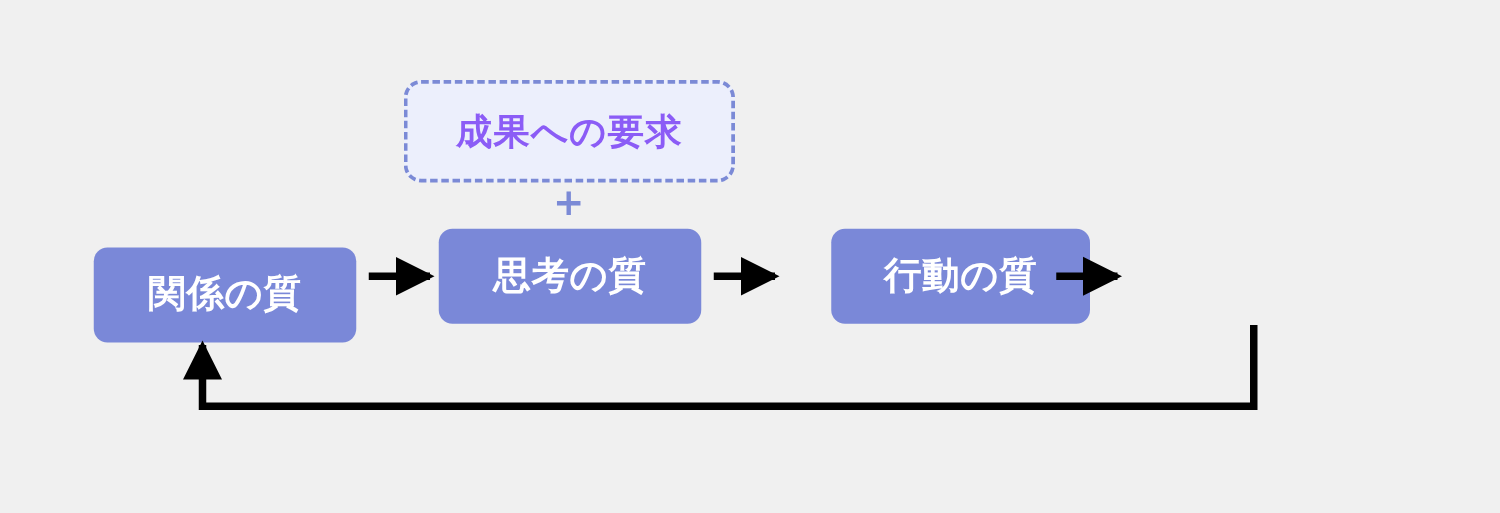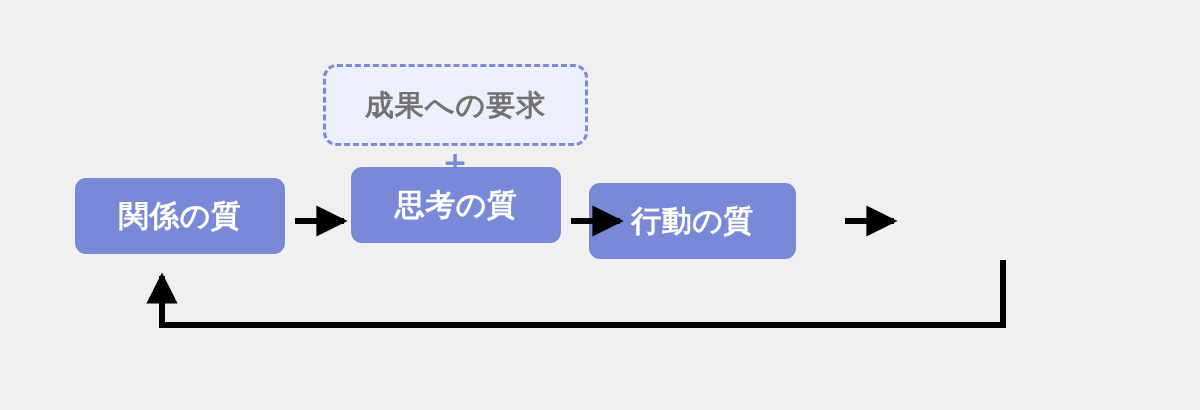--- a/index.html
+++ b/index.html
@@ -37,21 +37,21 @@
     box-sizing: border-box;
   }
 
   
   .dashed-node {
     position: absolute;
     display: flex;
     align-items: center;
     justify-content: center;
     background: #eceffc;
-    color: #737373;
+    color: #8b5cf6;
     border: 3px dashed #7b8ad6;
     border-radius: 14px;
     font-size: 29px;
     font-weight: bold;
     letter-spacing: 1px;
     line-height: 1;
     white-space: nowrap;
     box-sizing: border-box;
   }
 
@@ -80,29 +80,29 @@
 <body>
 
 <div id="canvas">
 
   <div class="dashed-node" style="left:323px; top:64px; width:265px; height:82px;">
     <span>成果への要求</span>
   </div>
 
   <div class="plus-sign" style="left:440px; top:148px; width:30px; height:30px;">+</div>
 
-  <div class="node" style="left:75px; top:178px; width:210px; height:76px;">
+  <div class="node" style="left:75px; top:198px; width:210px; height:76px;">
     <span>関係の質</span>
   </div>
 
-  <div class="node" style="left:351px; top:167px; width:210px; height:76px;">
+  <div class="node" style="left:351px; top:183px; width:210px; height:76px;">
     <span>思考の質</span>
   </div>
 
-  <div class="node" style="left:589px; top:183px; width:207px; height:76px;">
+  <div class="node" style="left:665px; top:183px; width:207px; height:76px;">
     <span>行動の質</span>
   </div>
 
 
   <svg id="arrows" viewBox="0 0 1200 410">
     <defs>
       <marker id="head" markerWidth="6" markerHeight="6" refX="4.6" refY="3" orient="auto" markerUnits="strokeWidth">
         <path d="M0,0.4 L5.2,3 L0,5.6 Z" fill="#000000"></path>
       </marker>
     </defs>

